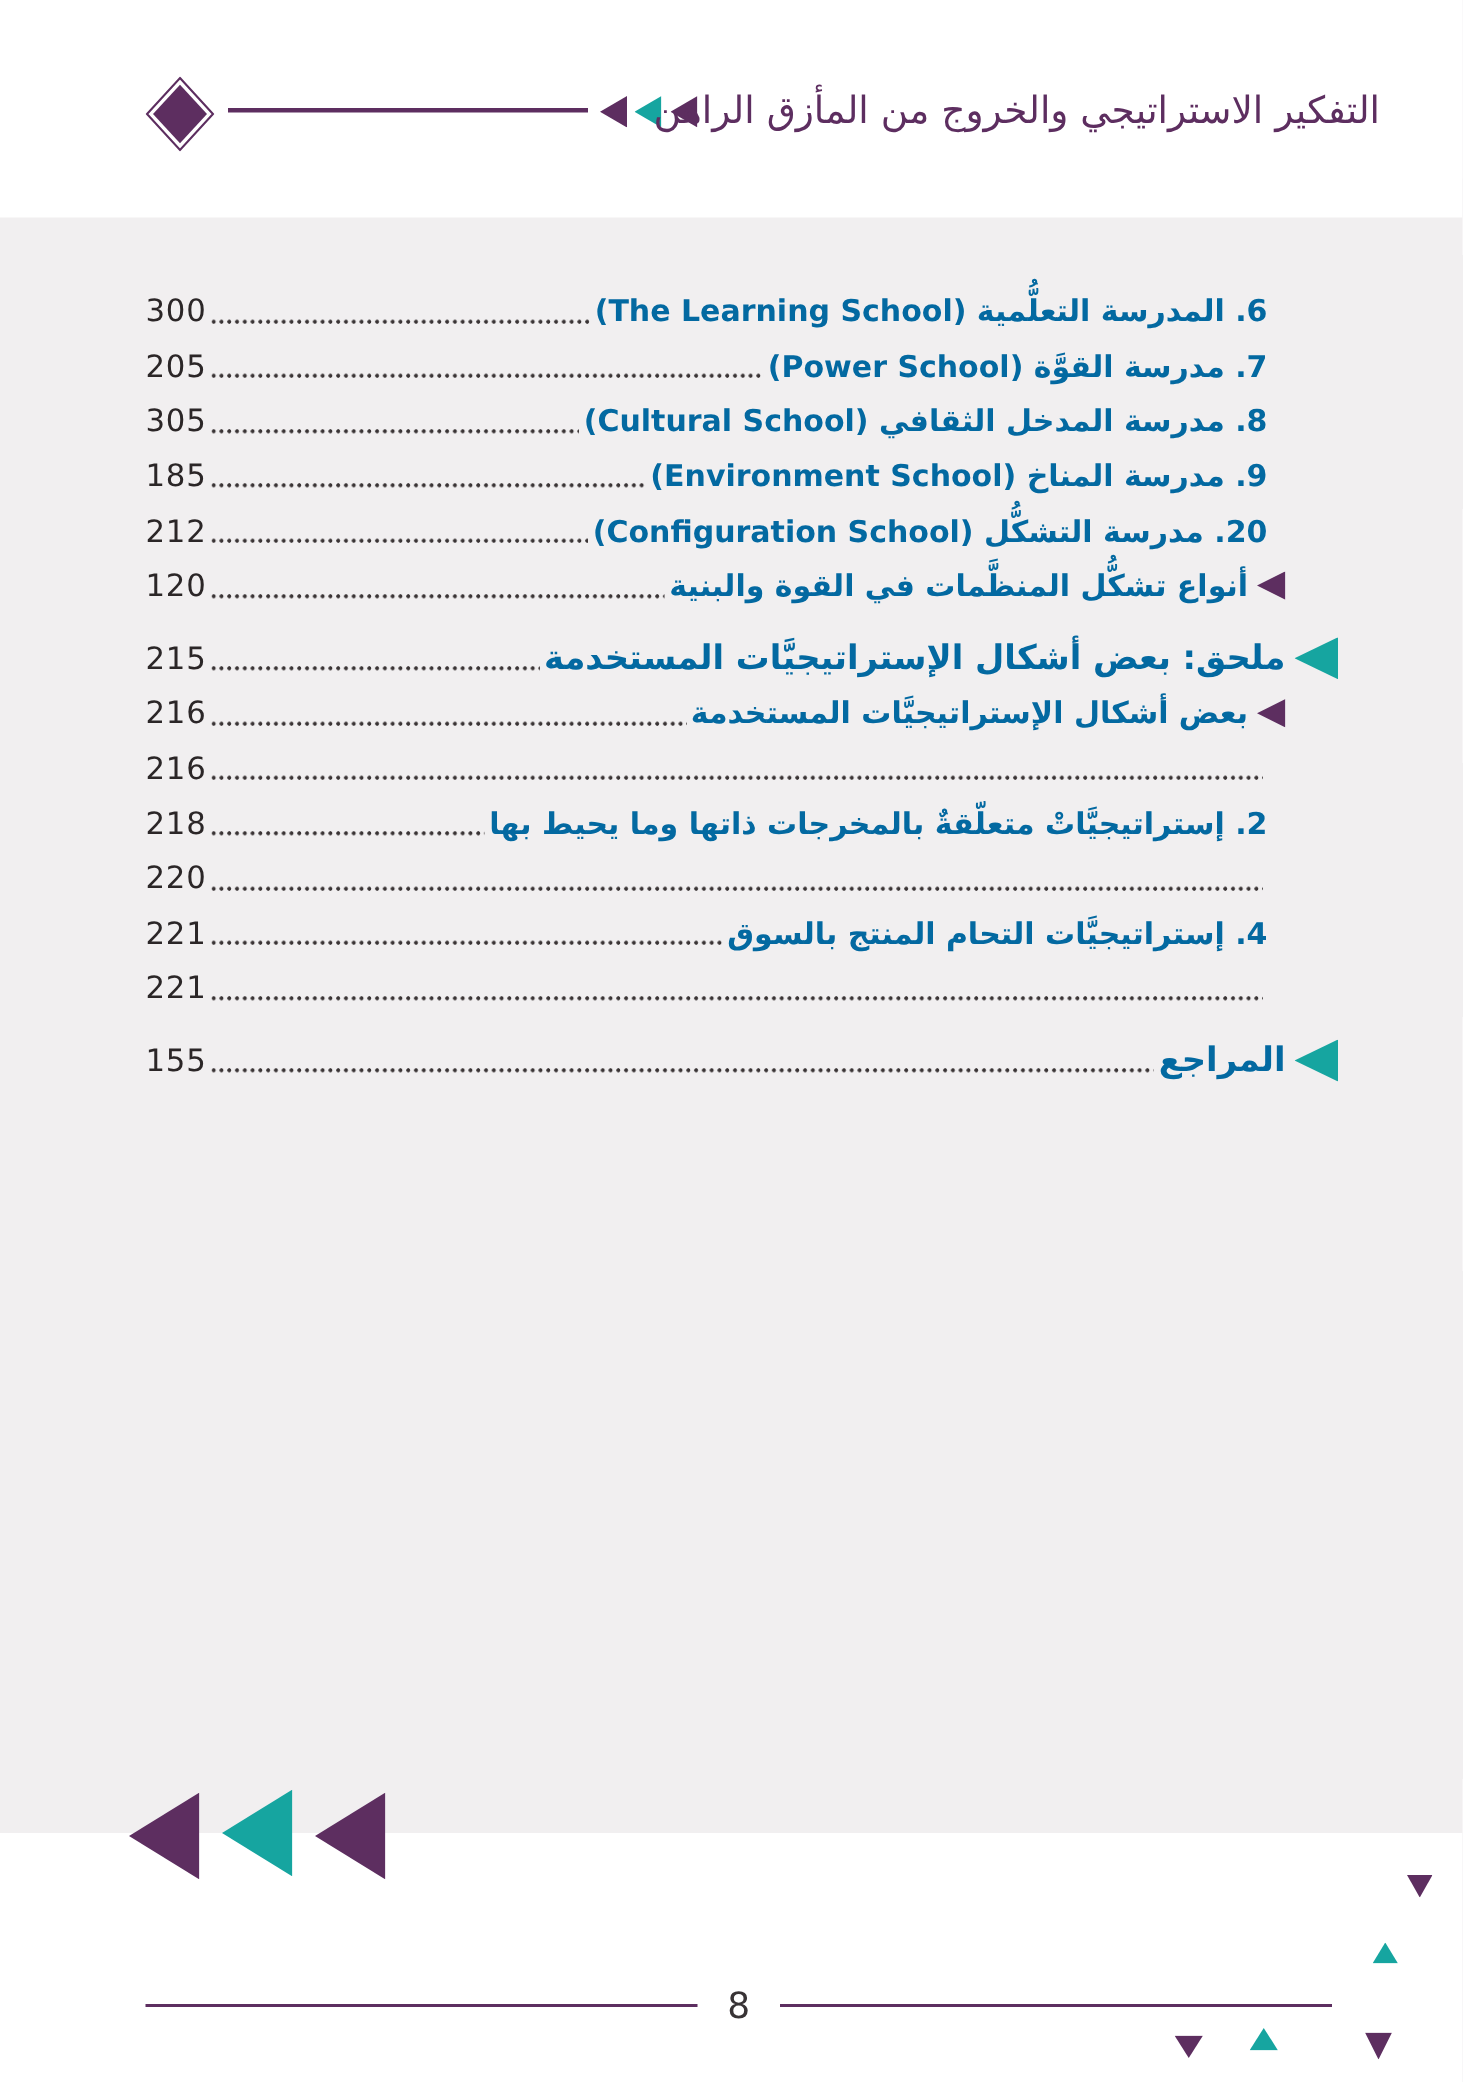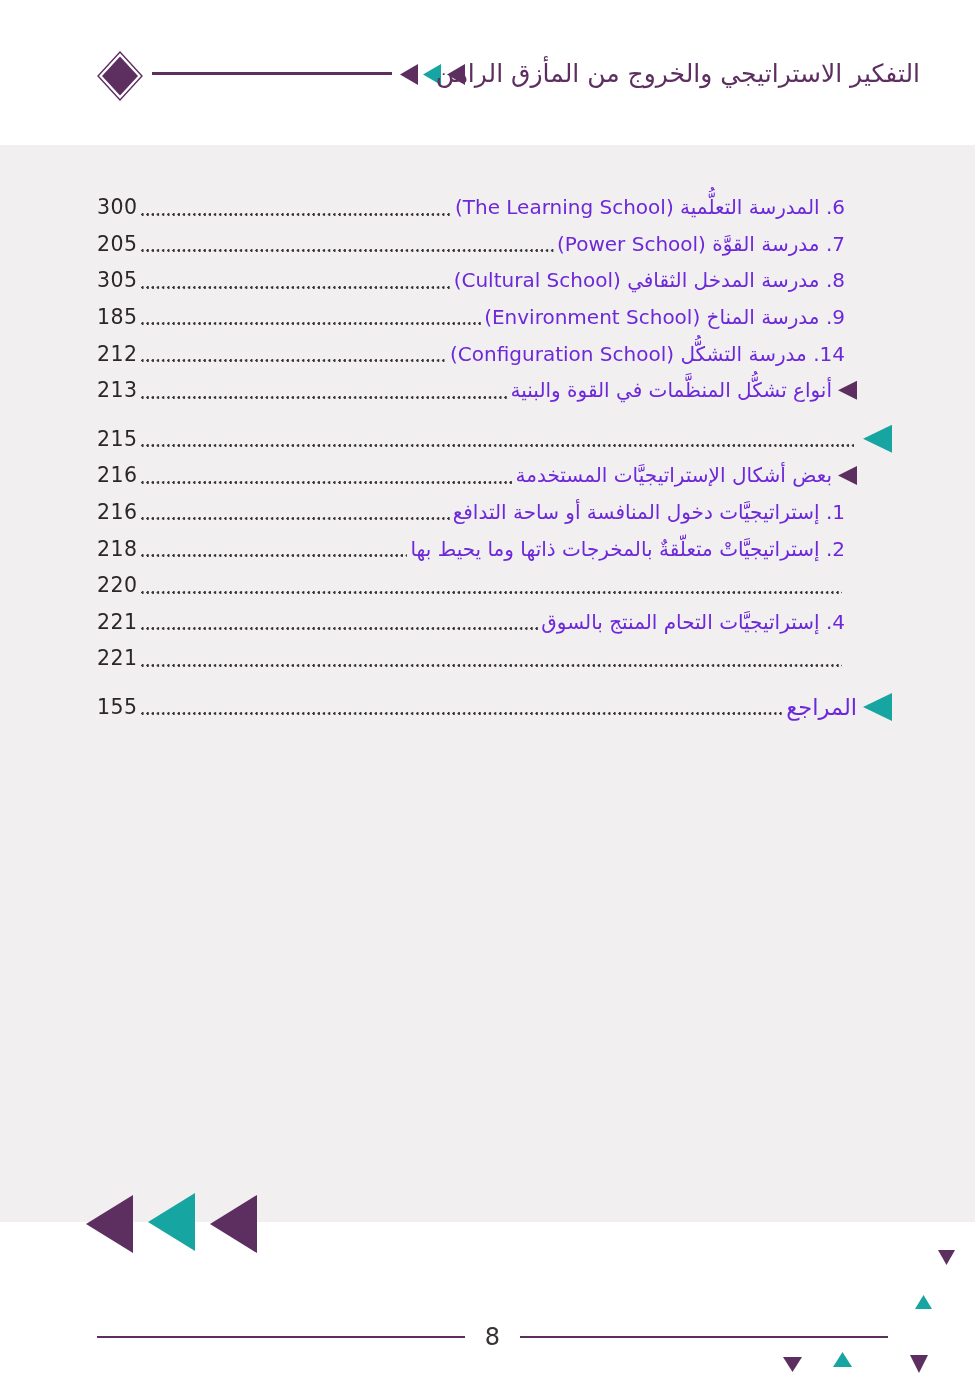--- a/index.html
+++ b/index.html
@@ -31,21 +31,21 @@
   .band {
     position:absolute; top:145px; left:0; width:975px; height:1077px;
     background:#f1eff0;
   }
   .toc-list { padding:44px 130px 0 97px; direction:rtl; }
   .toc-row {
     display:flex; direction:rtl; align-items:center;
     height:36.6px; white-space:nowrap;
   }
   .toc-row.gap { margin-top:12px; }
-  .title { font-size:20px; font-weight:normal; color:#6d28d9; flex-shrink:0; }
+  .title { font-size:20px; font-weight:bold; color:#0369a1; flex-shrink:0; }
   .toc-row.large .title { font-size:22.5px; }
   .leader {
     flex:1 1 0; min-width:8px; height:3px;
     align-self:flex-end; margin:0 3px 10px 3px;
     background-image:radial-gradient(circle at 1.5px 1.5px, #3a3435 1.15px, transparent 1.5px);
     background-size:5.2px 3px; background-repeat:repeat-x;
   }
   .page-num { font-size:20.5px; color:#2b2627; flex-shrink:0; letter-spacing:0.5px; }
   .marker {
     flex-shrink:0;
@@ -111,43 +111,43 @@
         <span class="title">8. مدرسة المدخل الثقافي (Cultural School)</span>
         <span class="leader"></span>
         <span class="page-num">305</span>
       </div>
       <div class="toc-row">
         <span class="title">9. مدرسة المناخ (Environment School)</span>
         <span class="leader"></span>
         <span class="page-num">185</span>
       </div>
       <div class="toc-row">
-        <span class="title">14. مدرسة التشكُّل (Configuration School)</span>
+        <span class="title">20. مدرسة التشكُّل (Configuration School)</span>
         <span class="leader"></span>
         <span class="page-num">212</span>
       </div>
       <div class="toc-row">
         <span class="marker purple"></span>
         <span class="title">أنواع تشكُّل المنظَّمات في القوة والبنية</span>
         <span class="leader"></span>
-        <span class="page-num">213</span>
+        <span class="page-num">120</span>
       </div>
       <div class="toc-row gap large">
         <span class="marker teal"></span>
+        <span class="title">ملحق: بعض أشكال الإستراتيجيَّات المستخدمة</span>
         <span class="leader"></span>
         <span class="page-num">215</span>
       </div>
       <div class="toc-row">
         <span class="marker purple"></span>
         <span class="title">بعض أشكال الإستراتيجيَّات المستخدمة</span>
         <span class="leader"></span>
         <span class="page-num">216</span>
       </div>
       <div class="toc-row">
-        <span class="title">1. إستراتيجيَّات دخول المنافسة أو ساحة التدافع</span>
         <span class="leader"></span>
         <span class="page-num">216</span>
       </div>
       <div class="toc-row">
         <span class="title">2. إستراتيجيَّاتْ متعلّقةٌ بالمخرجات ذاتها وما يحيط بها</span>
         <span class="leader"></span>
         <span class="page-num">218</span>
       </div>
       <div class="toc-row">
         <span class="leader"></span>

